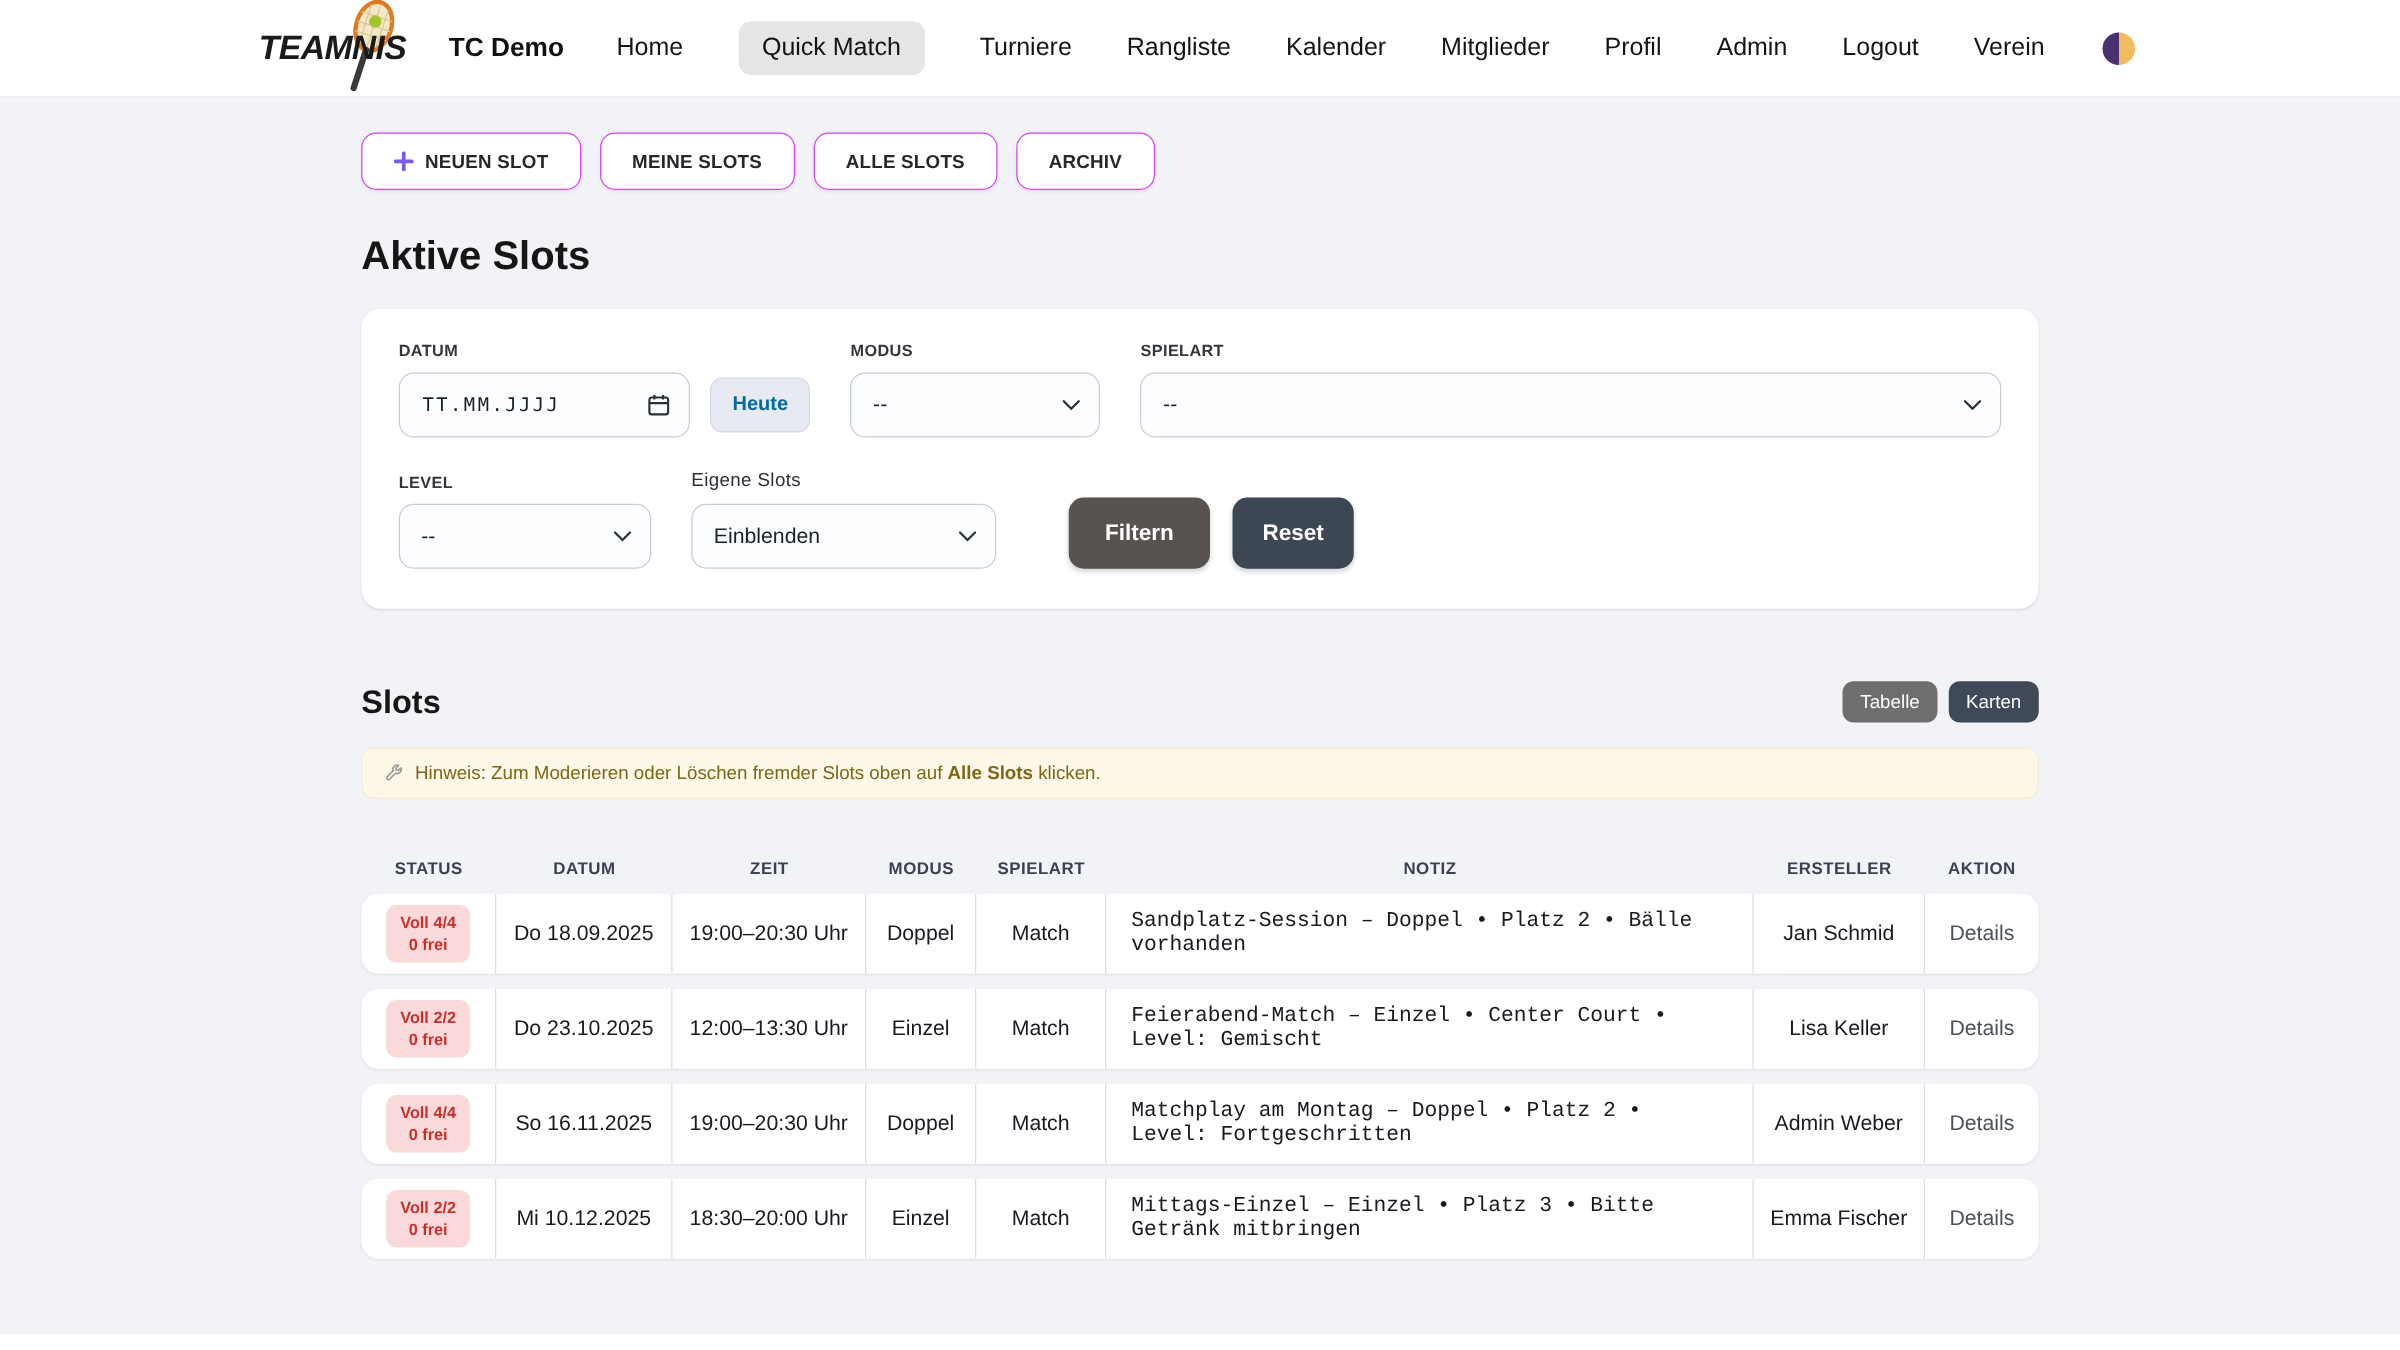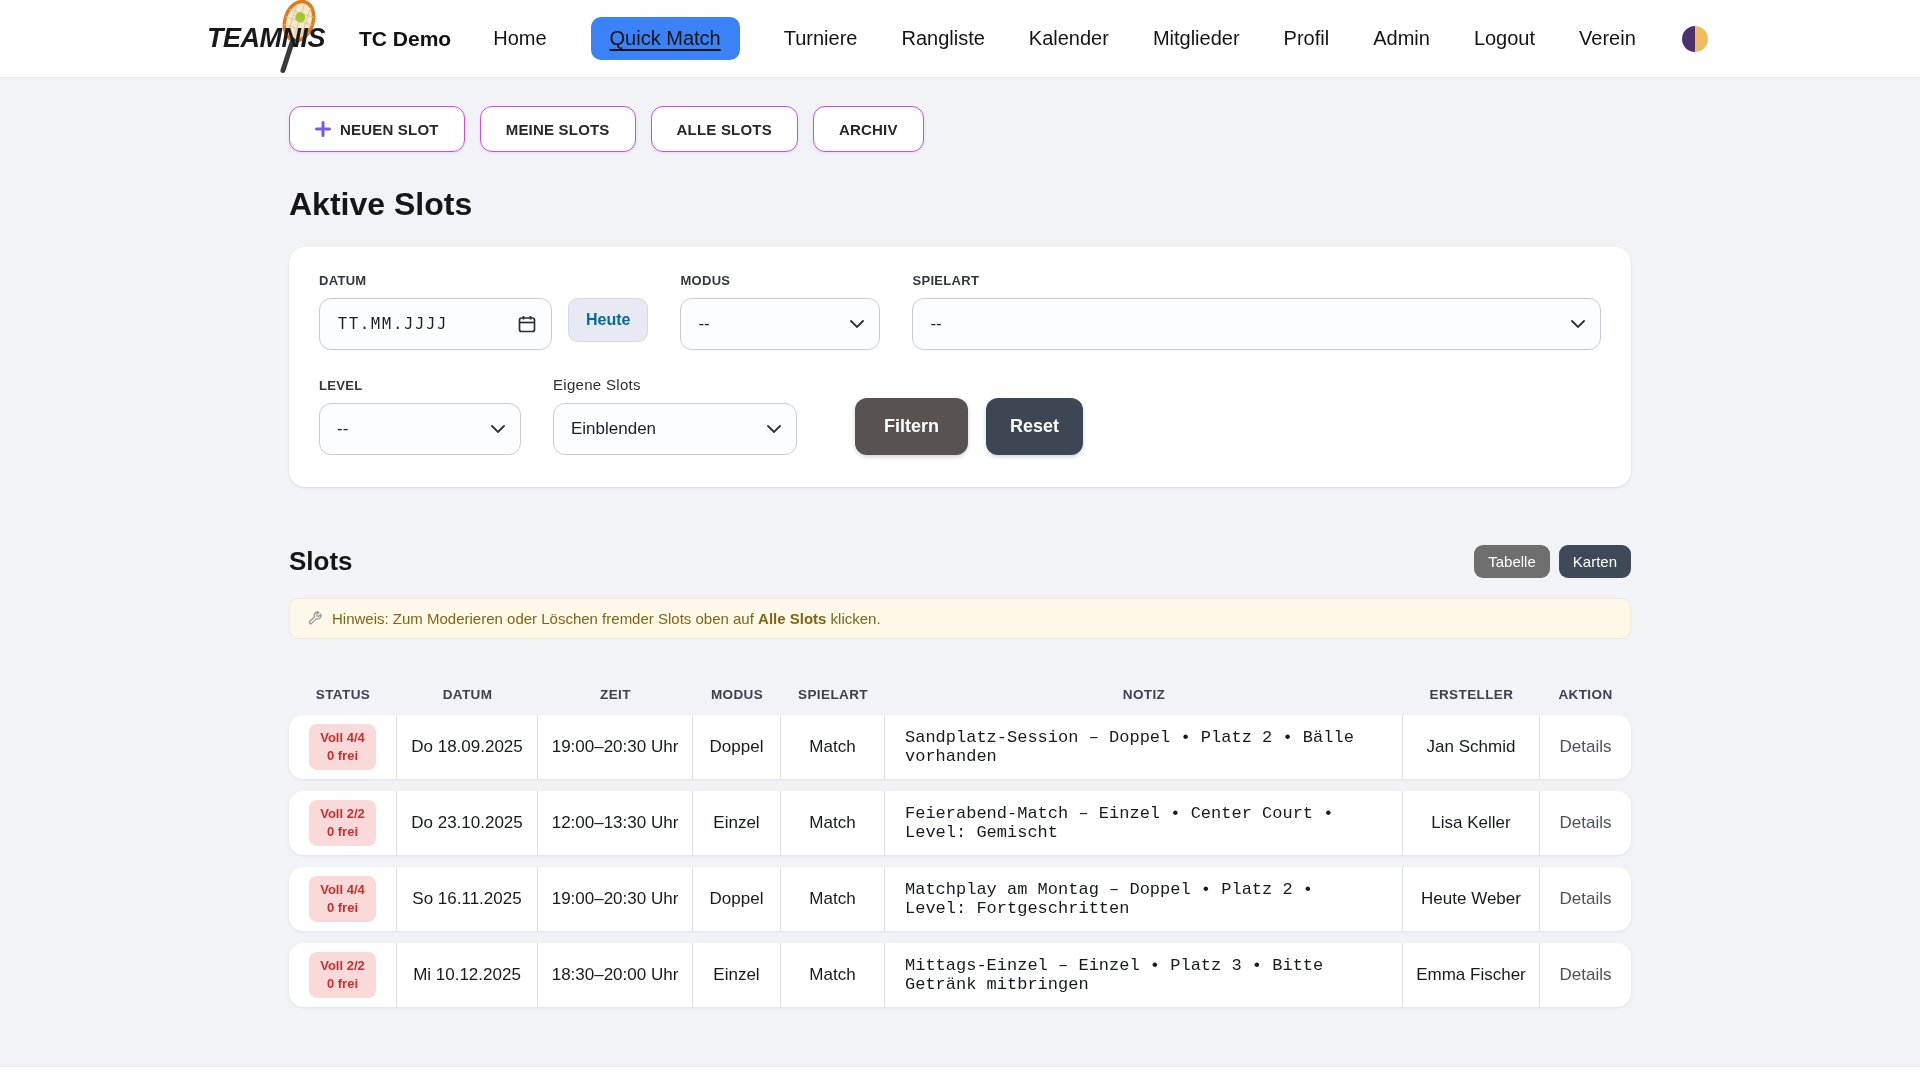--- a/index.html
+++ b/index.html
@@ -20,22 +20,22 @@
   .brand { position:relative; display:flex; align-items:center; cursor:pointer; margin-right:34px; }
   .brand-text {
     font-size:27px; font-weight:800; font-style:italic; color:#1a1a1a;
     letter-spacing:-0.5px; position:relative; z-index:1;
   }
   .racket { position:absolute; left:52px; top:-26px; z-index:0; }
   .club { font-size:21px; font-weight:700; color:#111; margin-right:42px; }
   .nav-links { display:flex; align-items:center; gap:44px; }
   .nav-link { font-size:20px; color:#141414; cursor:pointer; text-decoration:none; white-space:nowrap; }
   .nav-link.active {
-    background:#3b82f6; border-radius:10px; padding:10px 19px;
-    text-decoration:underline; text-underline-offset:4px;
+    background:#e5e5e5; border-radius:10px; padding:10px 19px;
+    text-underline-offset:4px;
   }
   .theme-toggle {
     width:26px; height:26px; border-radius:50%; margin-left:46px; cursor:pointer;
     background:linear-gradient(90deg,#4a3170 50%, #f2bc5e 50%);
     flex:0 0 auto;
   }
 
   
   .content { width:1342px; margin:0 auto; }
 
@@ -56,21 +56,21 @@
     box-shadow:0 1px 3px rgba(16,24,40,.06), 0 1px 2px rgba(16,24,40,.05);
     padding:26px 30px 32px;
   }
   .f-row { display:flex; gap:32px; }
   .f-row.second { margin-top:26px; align-items:flex-end; }
   .f-label {
     display:block; font-size:13px; font-weight:700; color:#33373d;
     letter-spacing:.3px; margin-bottom:10px;
   }
   .f-label.normalcase { font-size:15px; font-weight:400; color:#2b2f36; }
-  .control-row { display:flex; }
+  .control-row { display:flex; align-items:center; }
 
   .date-input {
     width:233px; height:52px; background:#fcfdff; border:1px solid #c7ccd7;
     border-radius:12px; display:flex; align-items:center; padding:0 14px 0 18px;
     cursor:text;
   }
   .date-text {
     font-family:"DejaVu Sans Mono", monospace; font-size:15px; letter-spacing:2px;
     color:#1c2026; flex:1;
   }
@@ -328,21 +328,21 @@
 
   <div class="tbl-row">
     <div class="td col-status">
       <span class="badge"><span>Voll 4/4</span><br><span>0 frei</span></span>
     </div>
     <div class="td col-datum">So 16.11.2025</div>
     <div class="td col-zeit">19:00–20:30 Uhr</div>
     <div class="td col-modus">Doppel</div>
     <div class="td col-spielart">Match</div>
     <div class="td col-notiz">Matchplay am Montag – Doppel • Platz 2 • Level: Fortgeschritten</div>
-    <div class="td col-ersteller">Heute Weber</div>
+    <div class="td col-ersteller">Admin Weber</div>
     <div class="td col-aktion">
         <span class="details-link">Details</span>
       </div>
   </div>
 
   <div class="tbl-row">
     <div class="td col-status">
       <span class="badge"><span>Voll 2/2</span><br><span>0 frei</span></span>
     </div>
     <div class="td col-datum">Mi 10.12.2025</div>

